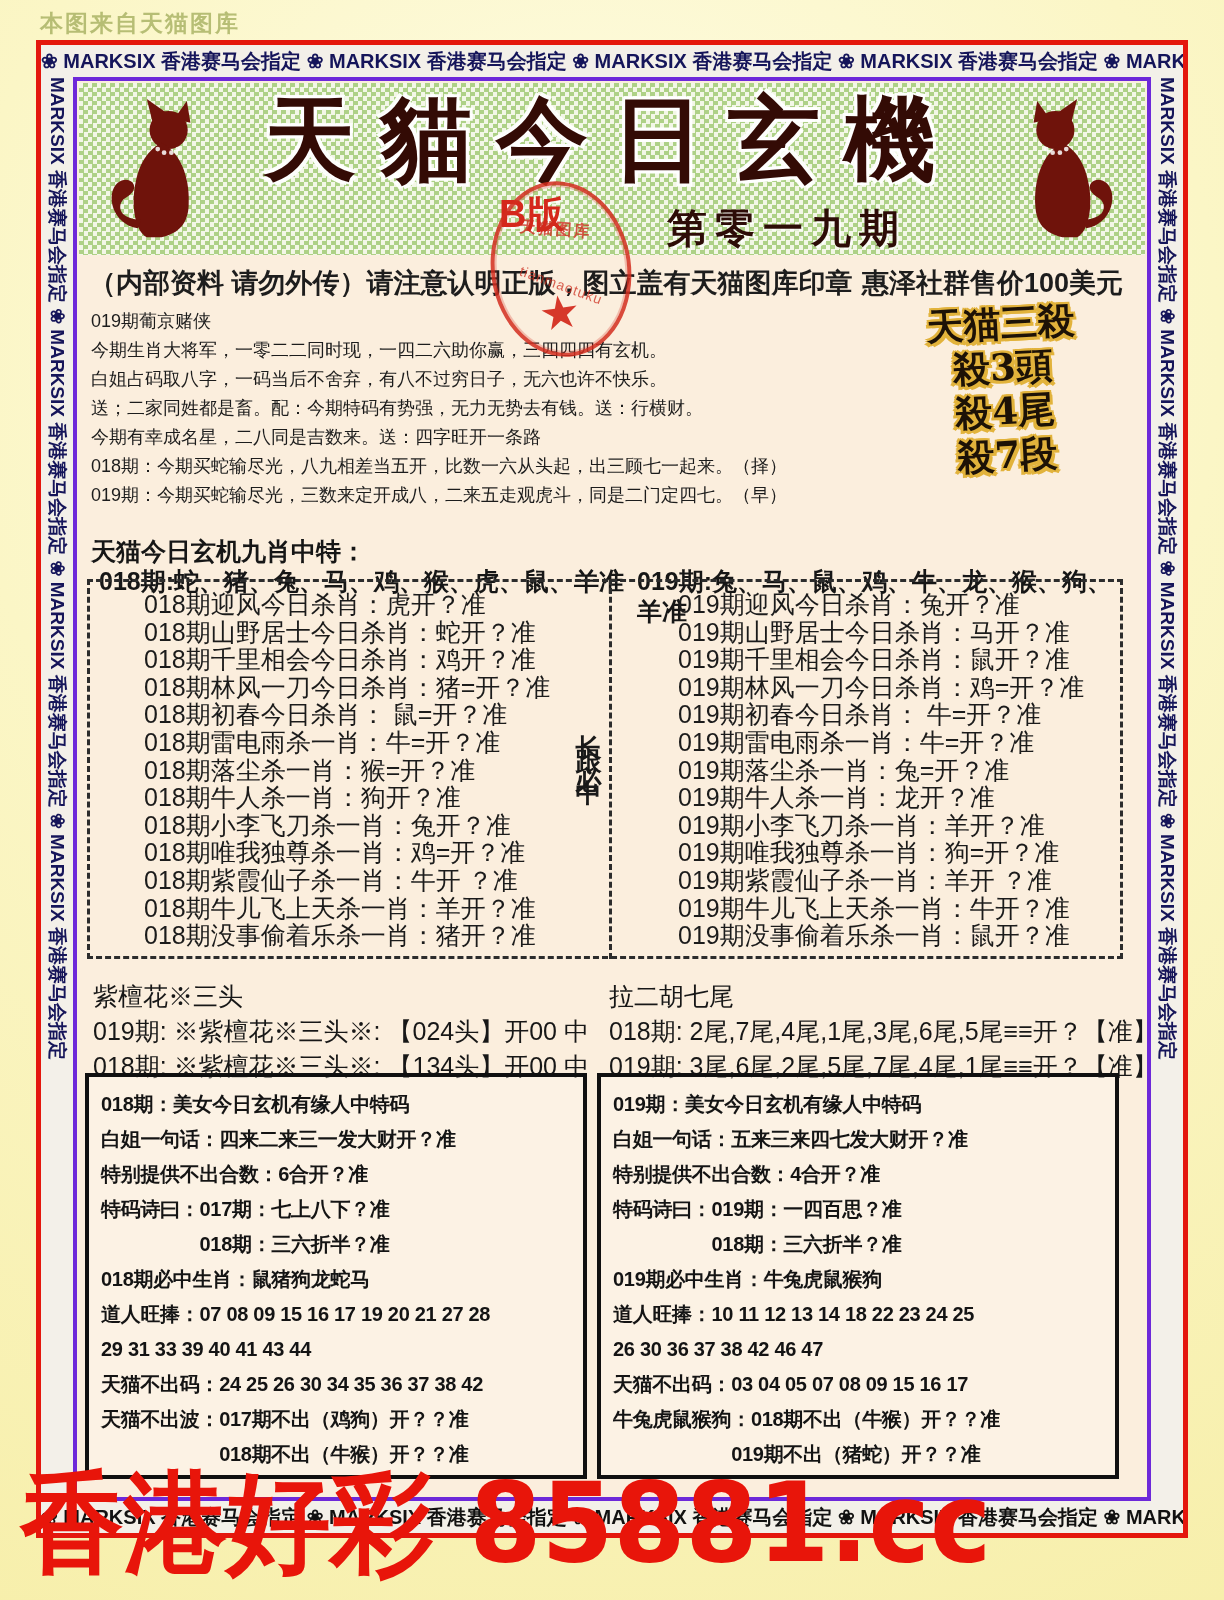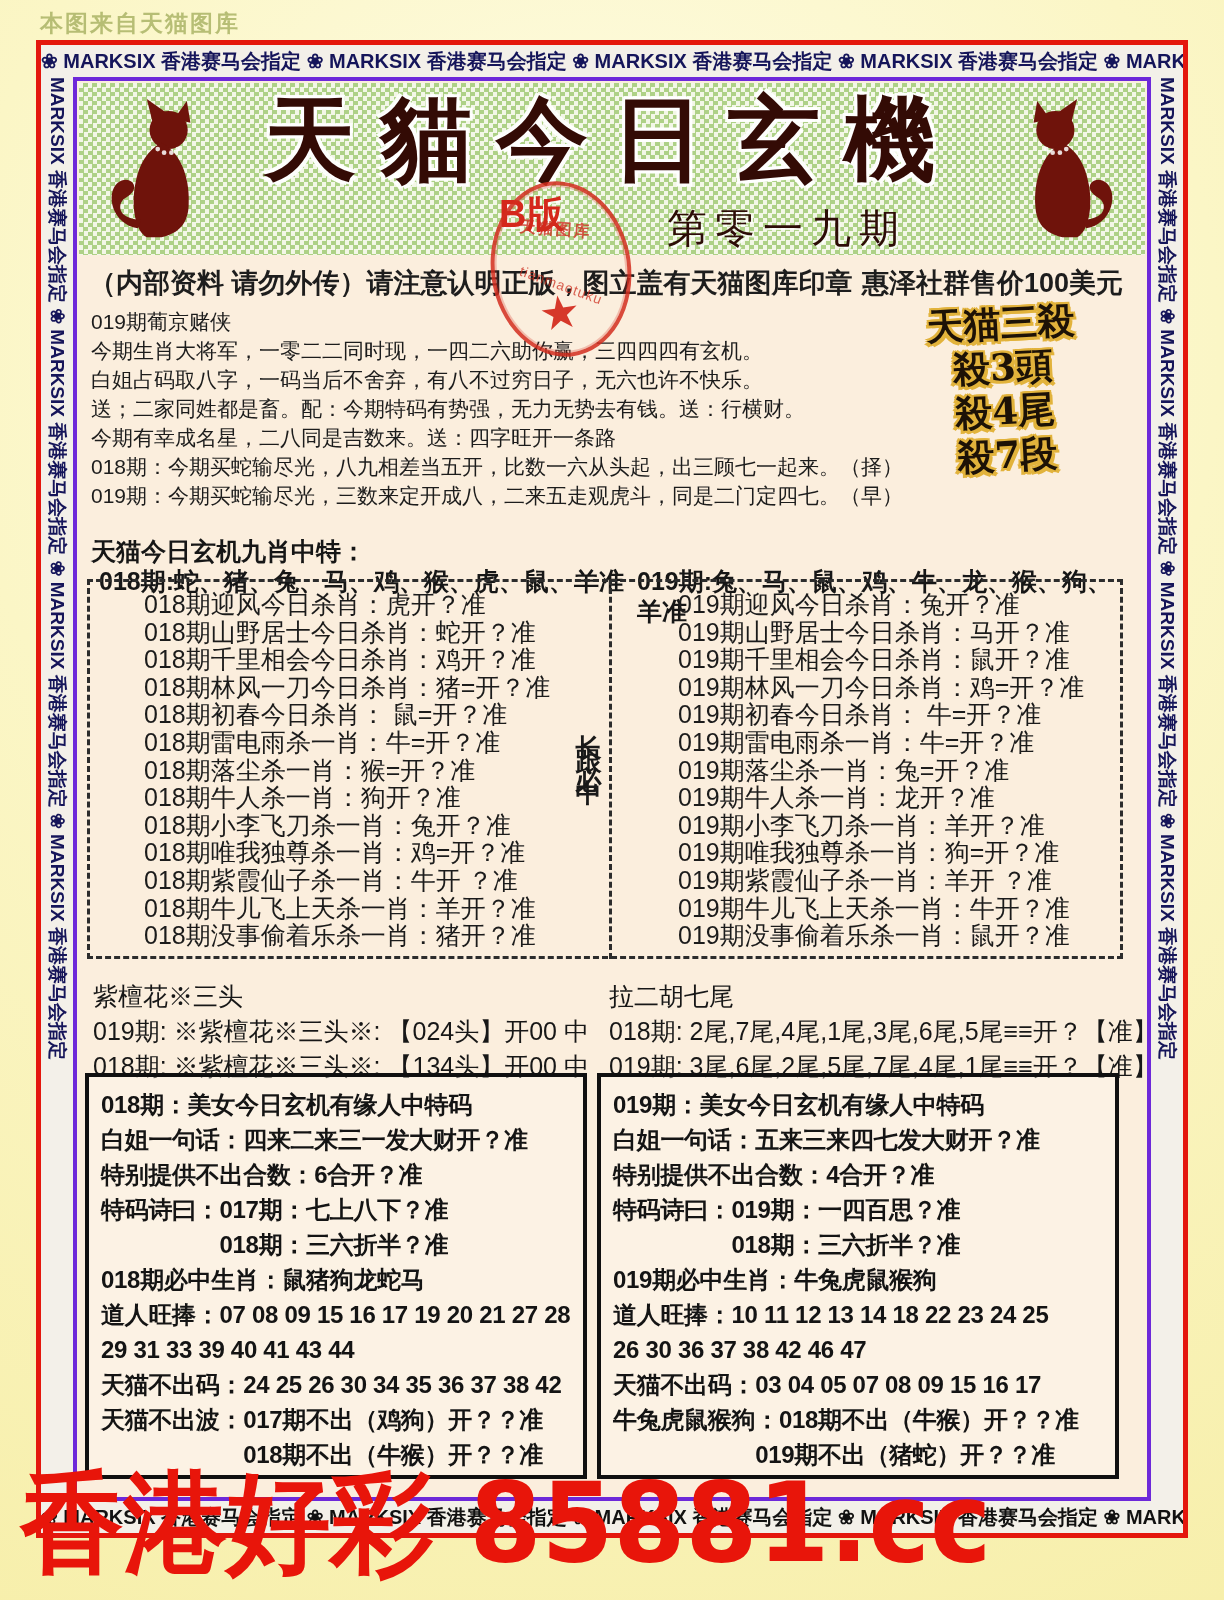--- a/index.html
+++ b/index.html
@@ -40,21 +40,21 @@
     text-align:center;margin-top:8px;font-family:"DejaVu Serif","Liberation Serif",serif;
     font-size:92px;font-weight:bold;color:#330b05;letter-spacing:24px;line-height:1.05;
     text-shadow:3px 3px 0 rgba(255,255,255,.95),-3px -3px 0 rgba(255,255,255,.95),3px -3px 0 rgba(255,255,255,.95),-3px 3px 0 rgba(255,255,255,.95);
     white-space:nowrap;
   }
   .edition{
     position:absolute;left:420px;top:106px;font-size:38px;font-weight:bold;color:#d5281c;
     text-shadow:2px 2px 0 rgba(255,255,255,.8);z-index:3;
   }
   .issue{
-    position:absolute;left:588px;top:118px;font-size:40px;font-weight:normal;color:#2d0c07;letter-spacing:8px;
+    position:absolute;left:588px;top:118px;font-size:40px;font-weight:bold;color:#2d0c07;letter-spacing:8px;
     text-shadow:2px 2px 0 rgba(255,255,255,.8);
   }
   .cat{position:absolute;top:12px;z-index:2;}
   .cat-left{left:26px;}
   .cat-right{right:26px;transform:scaleX(-1);}
   
   .stamp{
     position:absolute;left:414px;top:100px;width:132px;height:168px;z-index:6;
     border:4px solid rgba(210,45,30,.85);border-radius:50%;transform:rotate(-8deg);
     box-shadow:inset 0 0 0 2px rgba(210,45,30,.25);
@@ -70,21 +70,21 @@
   .stamp-star{
     position:absolute;left:38px;top:104px;font-size:46px;color:rgba(210,35,22,.9);line-height:1;
   }
   
   .notice{
     position:absolute;left:12px;top:184px;right:10px;display:flex;align-items:baseline;
     font-size:27px;font-weight:bold;color:#1d1d1d;white-space:nowrap;
   }
   .notice .right{margin-left:auto;padding-right:14px;}
   
-  .intro{position:absolute;left:14px;top:226px;font-size:21px;color:#1c1c1c;}
+  .intro{position:absolute;left:14px;top:226px;font-size:18px;color:#1c1c1c;}
   .intro .row{height:29px;line-height:29px;white-space:nowrap;font-weight:500;}
   
   .sankill{
     position:absolute;left:812px;top:220px;width:230px;text-align:center;transform:rotate(-3deg);
     font-family:"DejaVu Serif","Liberation Serif",serif;font-weight:bold;z-index:4;
   }
   .sankill .row,.sankill-title{
     font-size:37px;line-height:44px;color:#1d1206;
     text-shadow:2px 0 0 #e2b33c,-2px 0 0 #e2b33c,0 2px 0 #e2b33c,0 -2px 0 #e2b33c,
                 2px 2px 0 #e2b33c,-2px -2px 0 #e2b33c,2px -2px 0 #e2b33c,-2px 2px 0 #e2b33c,
@@ -113,21 +113,21 @@
   
   .tails{position:absolute;top:898px;font-size:25px;color:#171717;}
   .tails .row{height:35px;line-height:35px;white-space:nowrap;font-weight:500;}
   .tails-left{left:16px;}
   .tails-right{left:532px;}
   
   .detail{
     position:absolute;top:992px;height:406px;border:4px solid #101010;box-sizing:border-box;
     padding:10px 12px;overflow:hidden;background:rgba(255,250,242,.35);
   }
-  .detail .row{height:35px;line-height:35px;font-size:24px;font-weight:bold;color:#141414;white-space:nowrap;letter-spacing:-0.3px;}
+  .detail .row{height:35px;line-height:35px;font-size:20px;font-weight:bold;color:#141414;white-space:nowrap;letter-spacing:-0.3px;}
   .detail-left{left:8px;width:502px;}
   .detail-right{left:520px;width:522px;}
   
   .overlay{
     position:absolute;left:20px;top:1468px;z-index:40;font-size:110px;font-weight:bold;
     color:#e8150a;white-space:nowrap;letter-spacing:0px;line-height:1;
     font-family:"DejaVu Sans","Liberation Sans",sans-serif;transform:scaleX(.94);transform-origin:left top;
   }
 </style>
 </head>

